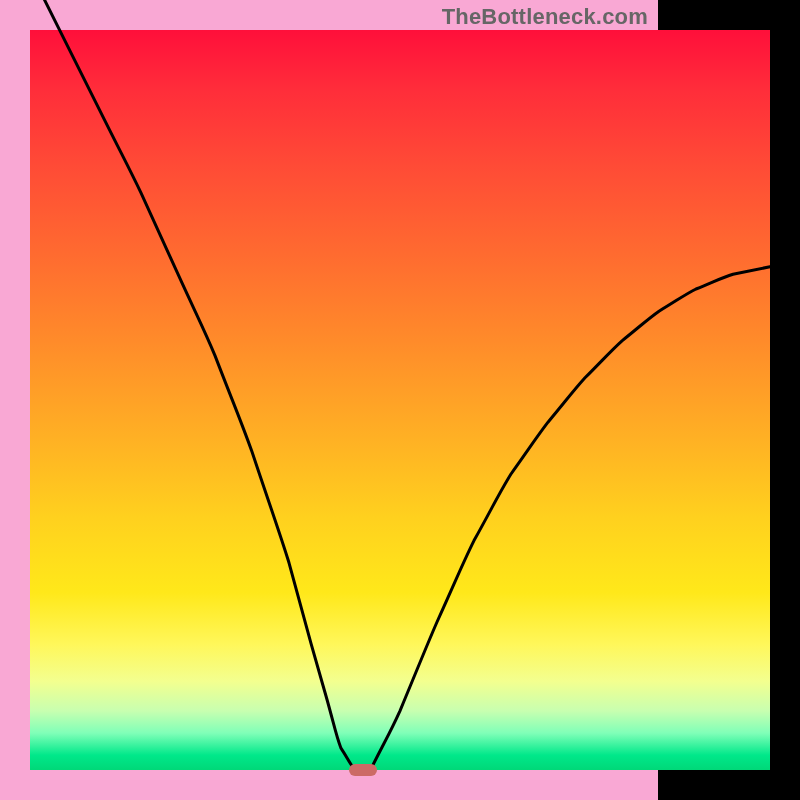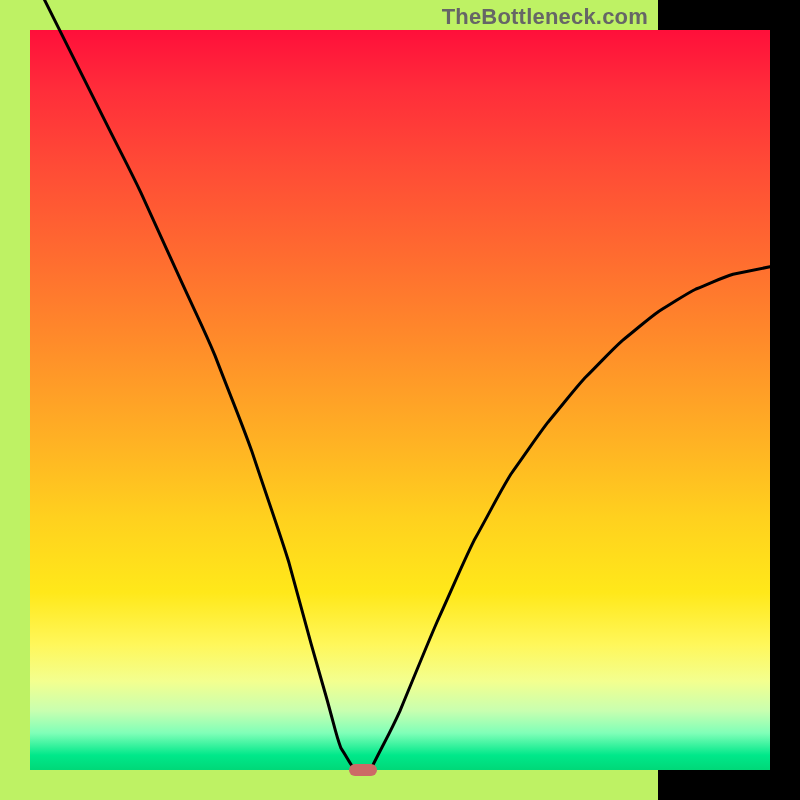--- a/index.html
+++ b/index.html
@@ -8,21 +8,21 @@
     width: 800px;
     height: 800px;
     background: #000;
     overflow: hidden;
     font-family: Arial, Helvetica, sans-serif;
   }
   .frame {
     position: relative;
     width: 658px;
     height: 800px;
-    background: #bef264;
+    background: #f9a8d4;
   }
   .watermark {
     position: absolute;
     top: 4px;
     right: 10px;
     color: #666;
     font-size: 22px;
     font-weight: 600;
     letter-spacing: 0.2px;
     user-select: none;

